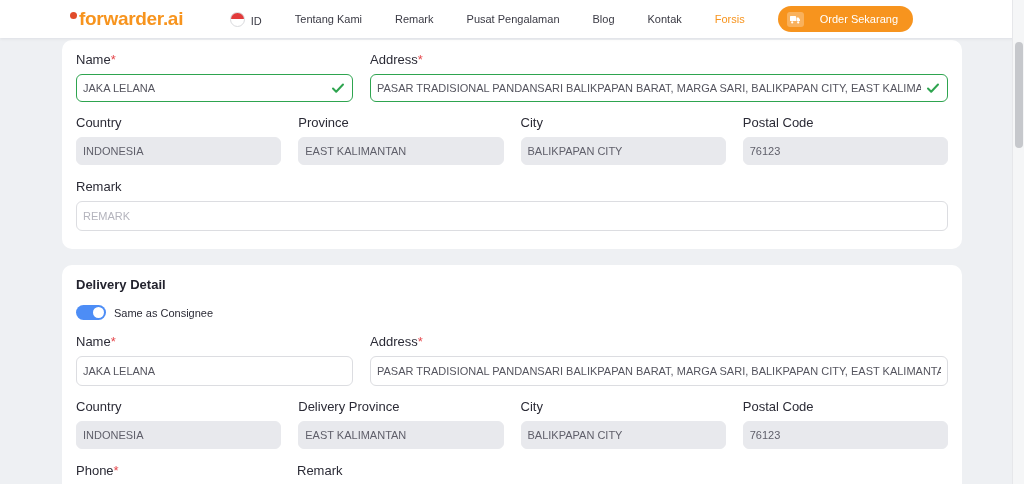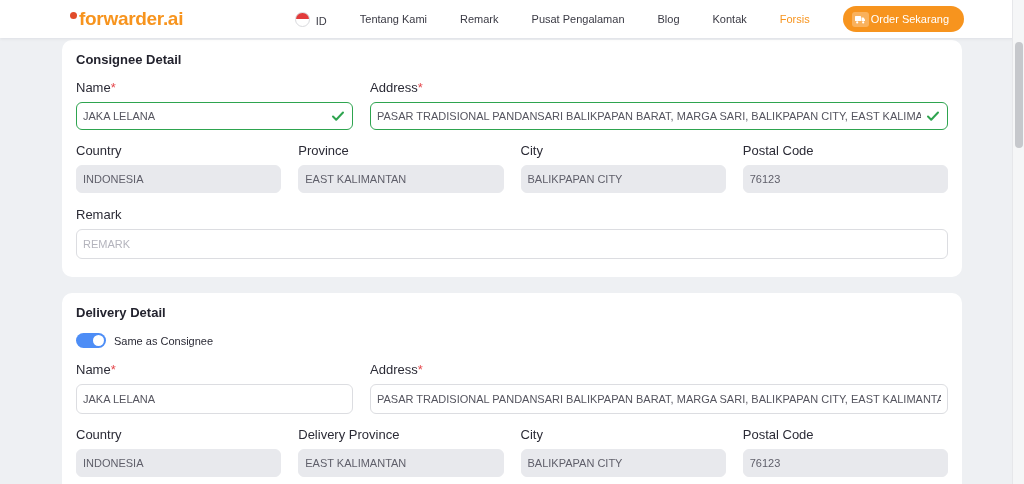--- a/index.html
+++ b/index.html
@@ -10,21 +10,21 @@
     font-family: "Liberation Sans", sans-serif;
   }
 
   
   .header {
     position: relative;
     height: 38px;
     background: #ffffff;
     display: flex;
     align-items: center;
-    padding: 0 60px 0 70px;
+    padding: 0 111px 0 70px;
     box-shadow: 0 1px 3px rgba(40,40,60,0.08);
     z-index: 2;
   }
   .logo {
     font-size: 19px;
     font-weight: bold;
     color: #f7941e;
     letter-spacing: -0.3px;
     display: flex;
     align-items: center;
@@ -63,21 +63,21 @@
     background: #f7941e;
     color: #ffffff;
     border: none;
     border-radius: 15px;
     height: 26px;
     padding: 0 15px 0 9px;
     font-size: 11px;
     font-family: "Liberation Sans", sans-serif;
     display: flex;
     align-items: center;
-    gap: 2px;
+    gap: 16px;
     cursor: pointer;
   }
   .order-btn .btn-icon {
     width: 17px; height: 15px;
     background: rgba(255,255,255,0.28);
     border-radius: 3px;
     display: flex;
     align-items: center;
     justify-content: center;
   }
@@ -211,21 +211,20 @@
           </svg>
       </span>
       <span>Order Sekarang</span>
     </button>
   </div>
 </div>
 
 <div class="main">
 
   <div class="card">
-    <div class="section-title">Consignee Detail</div>
 
     <div class="row">
       <div class="col-name">
         <div class="field-label"><span>Name</span><span class="req">*</span></div>
         <div class="input-wrap">
           <input class="input valid" value="JAKA LELANA" style="">
           <svg class="check" viewBox="0 0 14 14">
               <path d="M2 7.5l3.2 3.2L12 3.5" stroke="#2ea44f" stroke-width="2" fill="none" stroke-linecap="round" stroke-linejoin="round"></path>
             </svg>
         </div>

